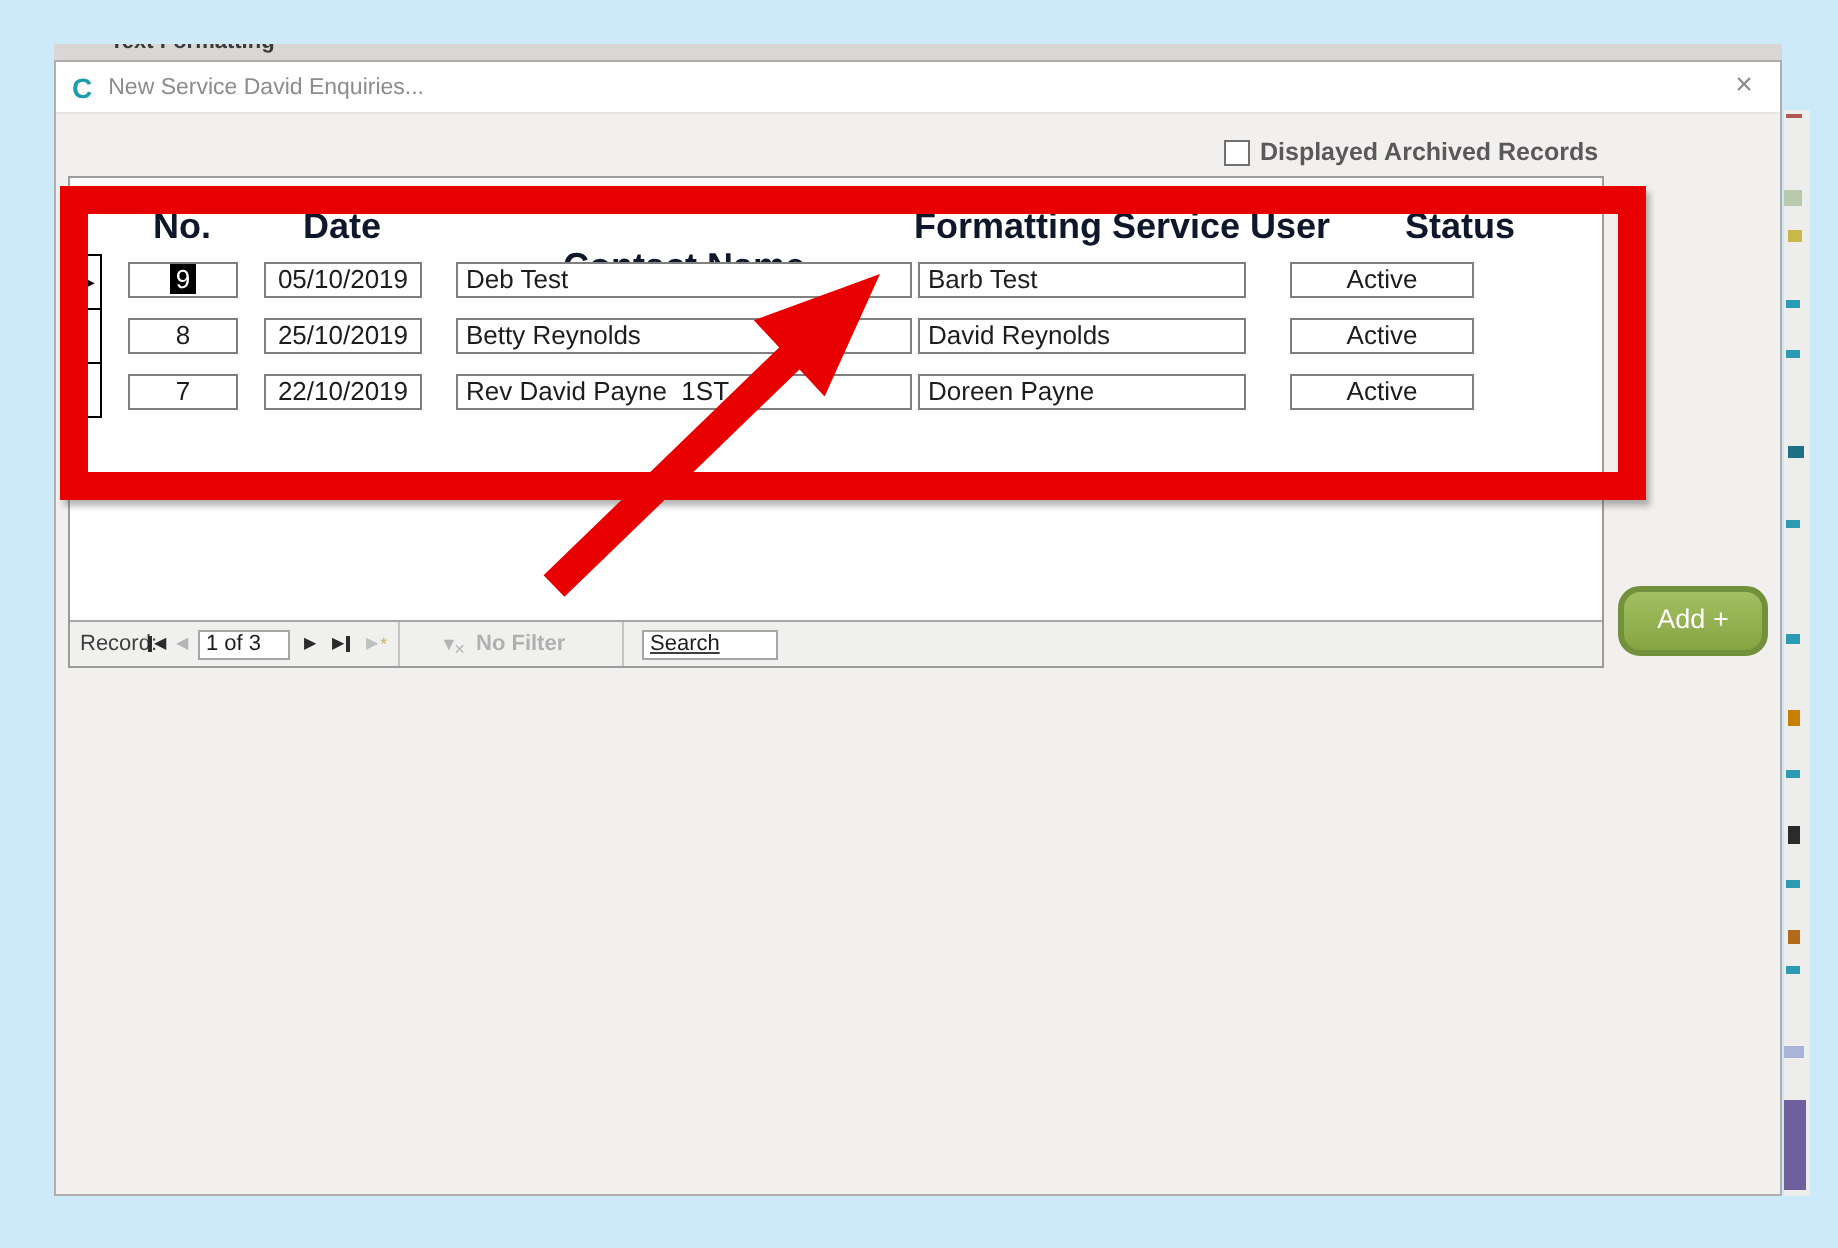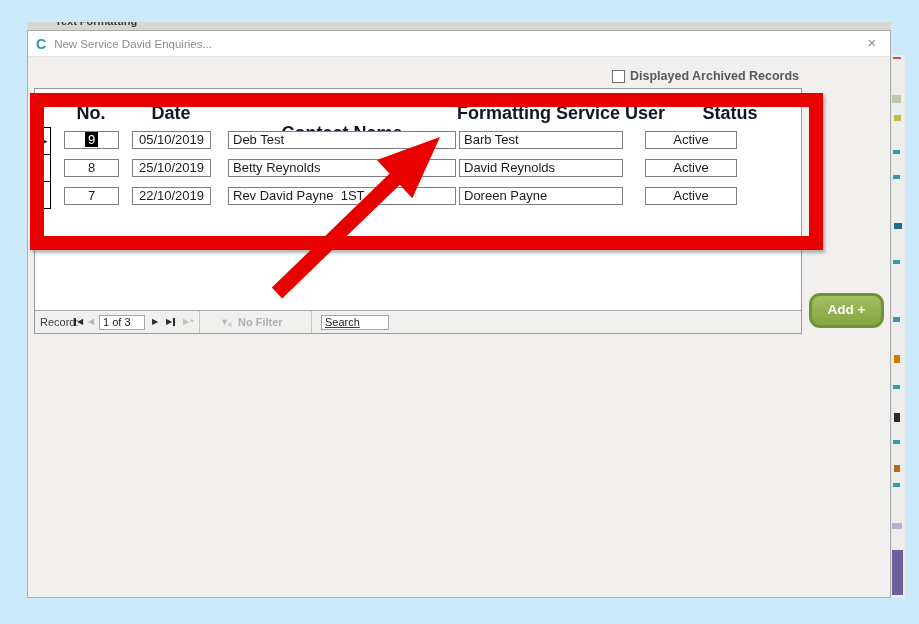--- a/index.html
+++ b/index.html
@@ -100,21 +100,21 @@
   .nav-search{left:286px;text-decoration:underline;}
   .nav-search input{
     width:68px;height:15px;background:#fff;border:1px solid #a6a6a6;box-sizing:border-box;
     font-size:11px;font-family:"Liberation Sans",sans-serif;color:#1c1c1c;padding:0 0 0 3px;outline:none;
   }
   
   .add-button{
     position:absolute;left:781px;top:262px;width:75px;height:35px;
     background:linear-gradient(#a2c062,#86a441);
     border:3px solid #73913d;border-radius:11px;box-sizing:border-box;
-    color:#ffffff;font-size:13.5px;font-weight:700;text-align:center;line-height:28px;cursor:default;
+    color:#ffffff;font-size:13.5px;font-weight:400;text-align:center;line-height:28px;cursor:default;
   }
   
   .red-rect{
     position:absolute;left:30px;top:93px;width:793px;height:157px;
     border:14px solid #e80000;box-sizing:border-box;z-index:50;
     box-shadow:2px 3px 3px rgba(90,90,90,0.45);
   }
   .red-arrow{position:absolute;left:0;top:0;z-index:51;pointer-events:none;}
 </style>
 </head>

